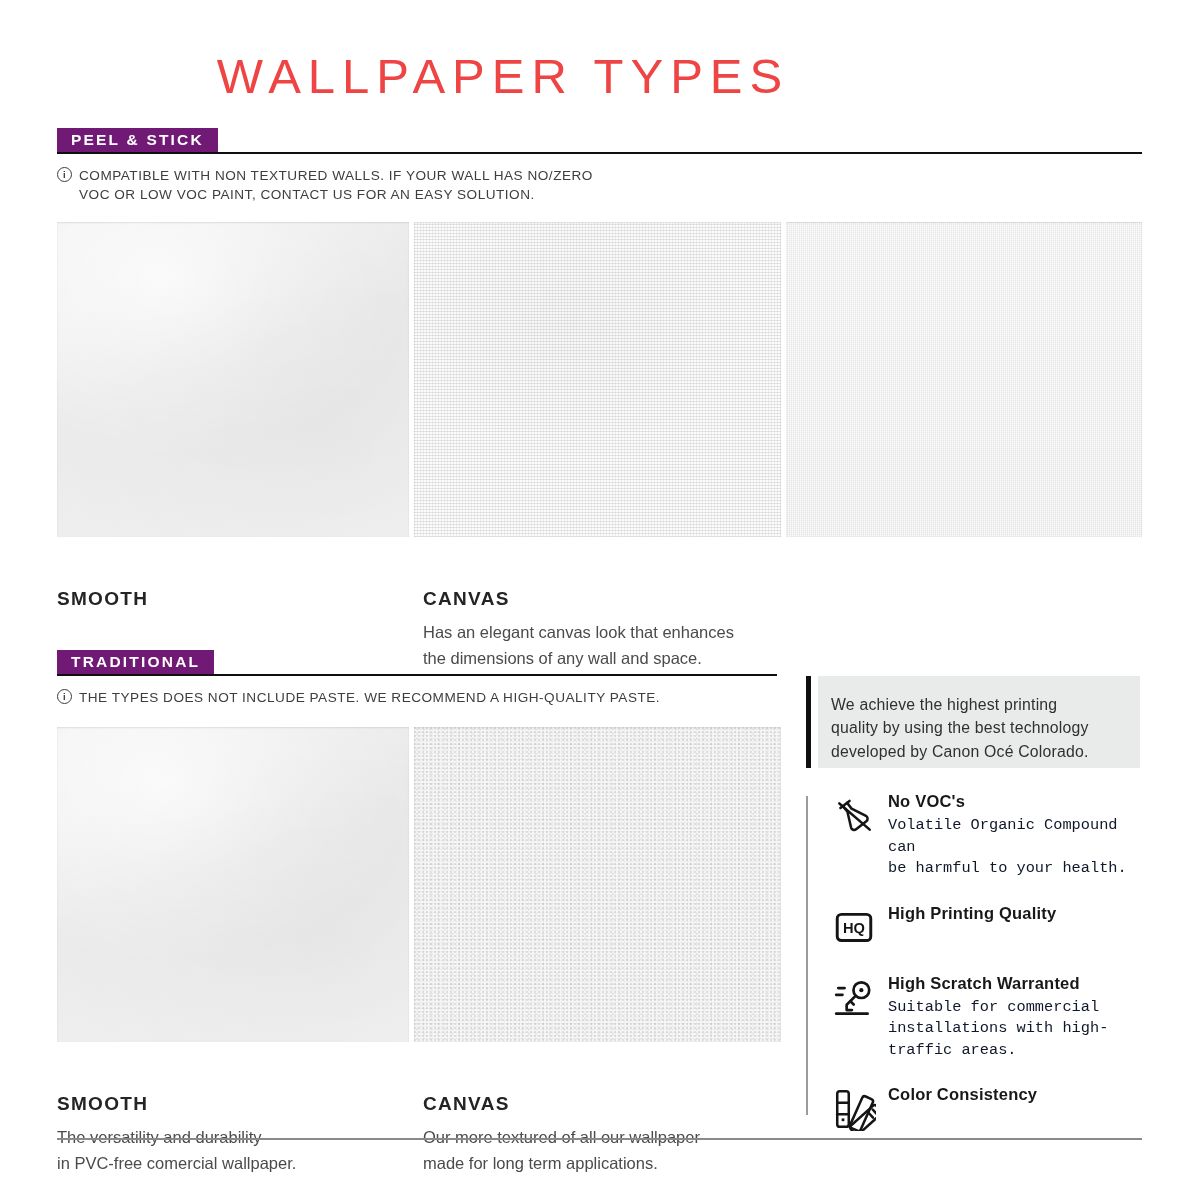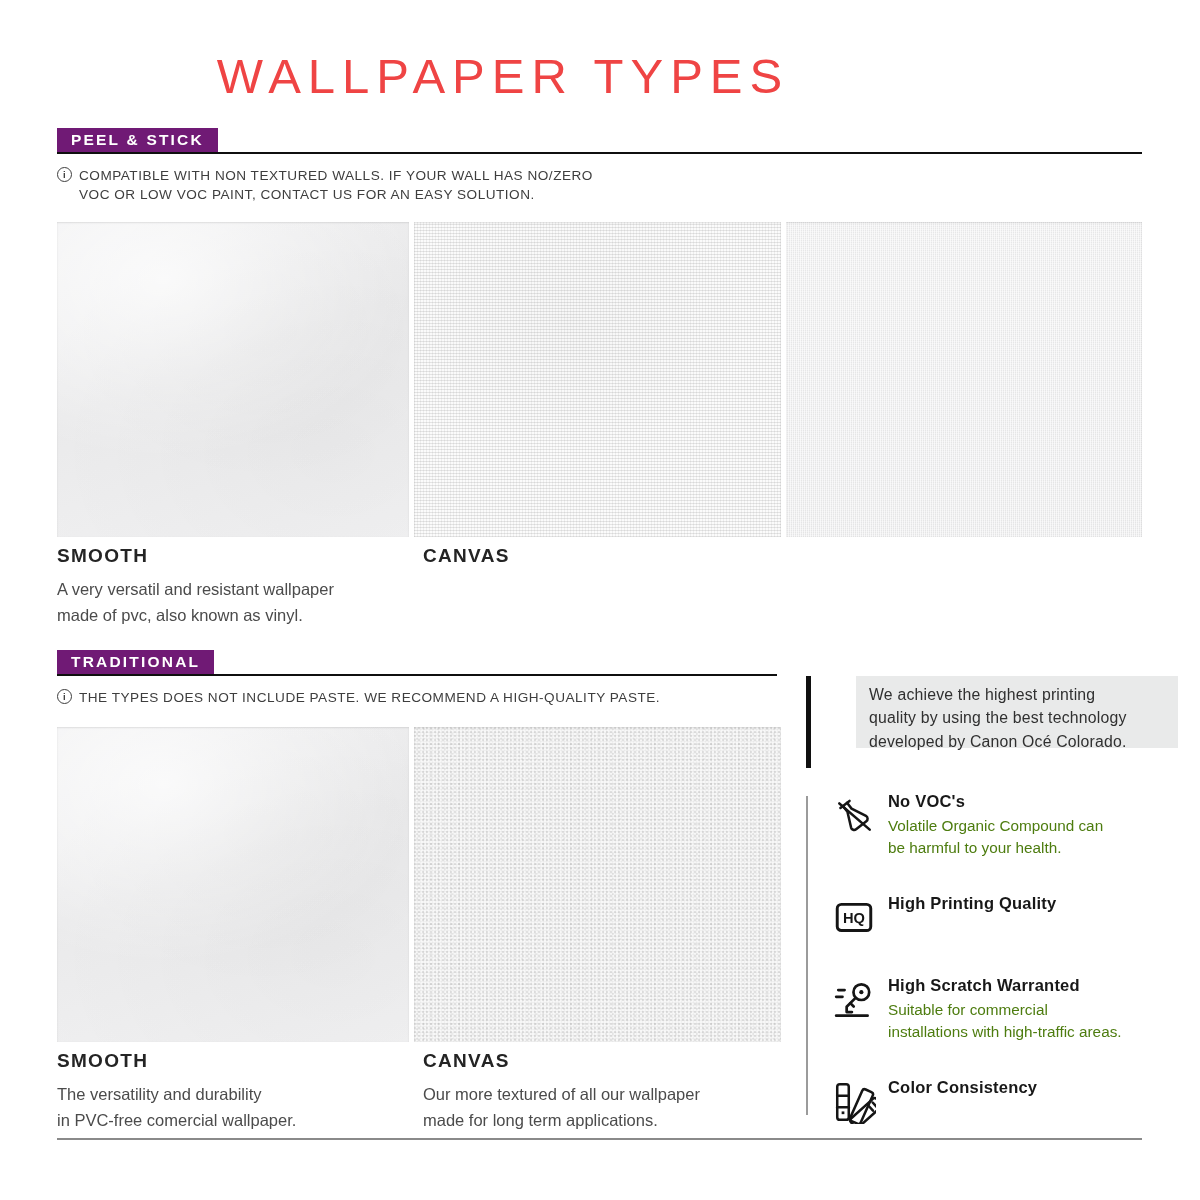--- a/index.html
+++ b/index.html
@@ -65,41 +65,41 @@
     background-color:#f7f7f7;
     background-image:
       radial-gradient(circle at 1px 1px, rgba(90,90,90,0.14) 1px, transparent 1.5px),
       radial-gradient(circle at 3px 2px, rgba(120,120,120,0.10) 1px, transparent 1.4px),
       repeating-linear-gradient(0deg, rgba(120,120,120,0.06) 0px, rgba(120,120,120,0.06) 1px, transparent 1px, transparent 3px),
       repeating-linear-gradient(90deg, rgba(120,120,120,0.05) 0px, rgba(120,120,120,0.05) 1px, transparent 1px, transparent 3px);
     background-size:4px 4px,7px 5px,auto,auto;
   }
 
   
-  .caption-row{display:grid;gap:5px;}
+  .caption-row{display:grid;gap:5px;margin-top:43px;}
   .cap h3{margin:0 0 9px 0;font-size:19px;font-weight:700;letter-spacing:1.3px;color:#242424;}
   .cap p{margin:0;font-size:16.5px;line-height:26px;color:#4b4b4b;}
   .cap.pad{padding-left:9px;}
 
   
   .quality-bar{left:806px;top:676px;width:5px;height:92px;background:#101010;}
   .quality-box{
-    left:818px;top:676px;width:322px;height:72px;background:#e9eaea;
-    padding:7px 0 0 13px;box-sizing:border-box;
-    font-size:15.8px;line-height:23.4px;color:#303030;letter-spacing:0.2px;margin-left:38px;
+    left:818px;top:676px;width:322px;height:92px;background:#e9eaea;
+    padding:17px 0 0 13px;box-sizing:border-box;
+    font-size:15.8px;line-height:23.4px;color:#303030;letter-spacing:0.2px;
   }
 
   
   .feature-rail{left:806px;top:796px;width:2px;height:319px;background:#9b9b9b;}
-  .features{left:832px;top:792px;width:320px;display:flex;flex-direction:column;gap:36px;}
+  .features{left:832px;top:792px;width:320px;display:flex;flex-direction:column;gap:24px;}
   .feature{display:flex;align-items:flex-start;}
   .feature .ficon{flex:0 0 44px;margin-top:2px;}
   .feature .ftext{margin-left:12px;}
   .feature h4{margin:0 0 4px 0;font-size:16.5px;font-weight:700;color:#181818;letter-spacing:0.2px;}
-  .feature p{margin:0;font-size:15.3px;line-height:21.5px;color:#4d7c0f;}
+  .feature p{margin:0;font-size:15.3px;line-height:21.5px;color:#0f172a;font-family:Liberation Mono, monospace;}
 
   .bottom-rule{left:57px;top:1138px;width:1085px;height:2px;background:#8a8a8a;}
 
   svg{display:block;}
 </style>
 </head>
 <body>
 
 <div class="abs page-title">WALLPAPER TYPES</div>
 
@@ -117,27 +117,27 @@
 
 <div class="abs swatch-row row-3" style="left:57px;top:222px;width:1085px;">
   <div class="swatch tex-smooth"></div>
   <div class="swatch tex-canvas"></div>
   <div class="swatch tex-fabric"></div>
 </div>
 
 <div class="abs caption-row row-3" style="left:57px;top:545px;width:1085px;">
   <div class="cap">
     <h3>SMOOTH</h3>
-    <p>
-      <span>A very versatil and resistant wallpaper</span><br>
-      <span>made of pvc, also known as vinyl.</span>
-    </p>
   </div>
   <div class="cap pad">
     <h3>CANVAS</h3>
+    <p>
+      <span>Has an elegant canvas look that enhances</span><br>
+      <span>the dimensions of any wall and space.</span>
+    </p>
   </div>
 </div>
 
 <div class="abs sec-rule" style="left:57px;top:650px;width:720px;">
   <span class="sec-tab">TRADITIONAL</span>
 </div>
 
 <div class="abs note" style="left:57px;top:688px;width:700px;">
   <span class="info-circle">i</span>
   <span>THE TYPES DOES NOT INCLUDE PASTE. WE RECOMMEND A HIGH-QUALITY PASTE.</span>

